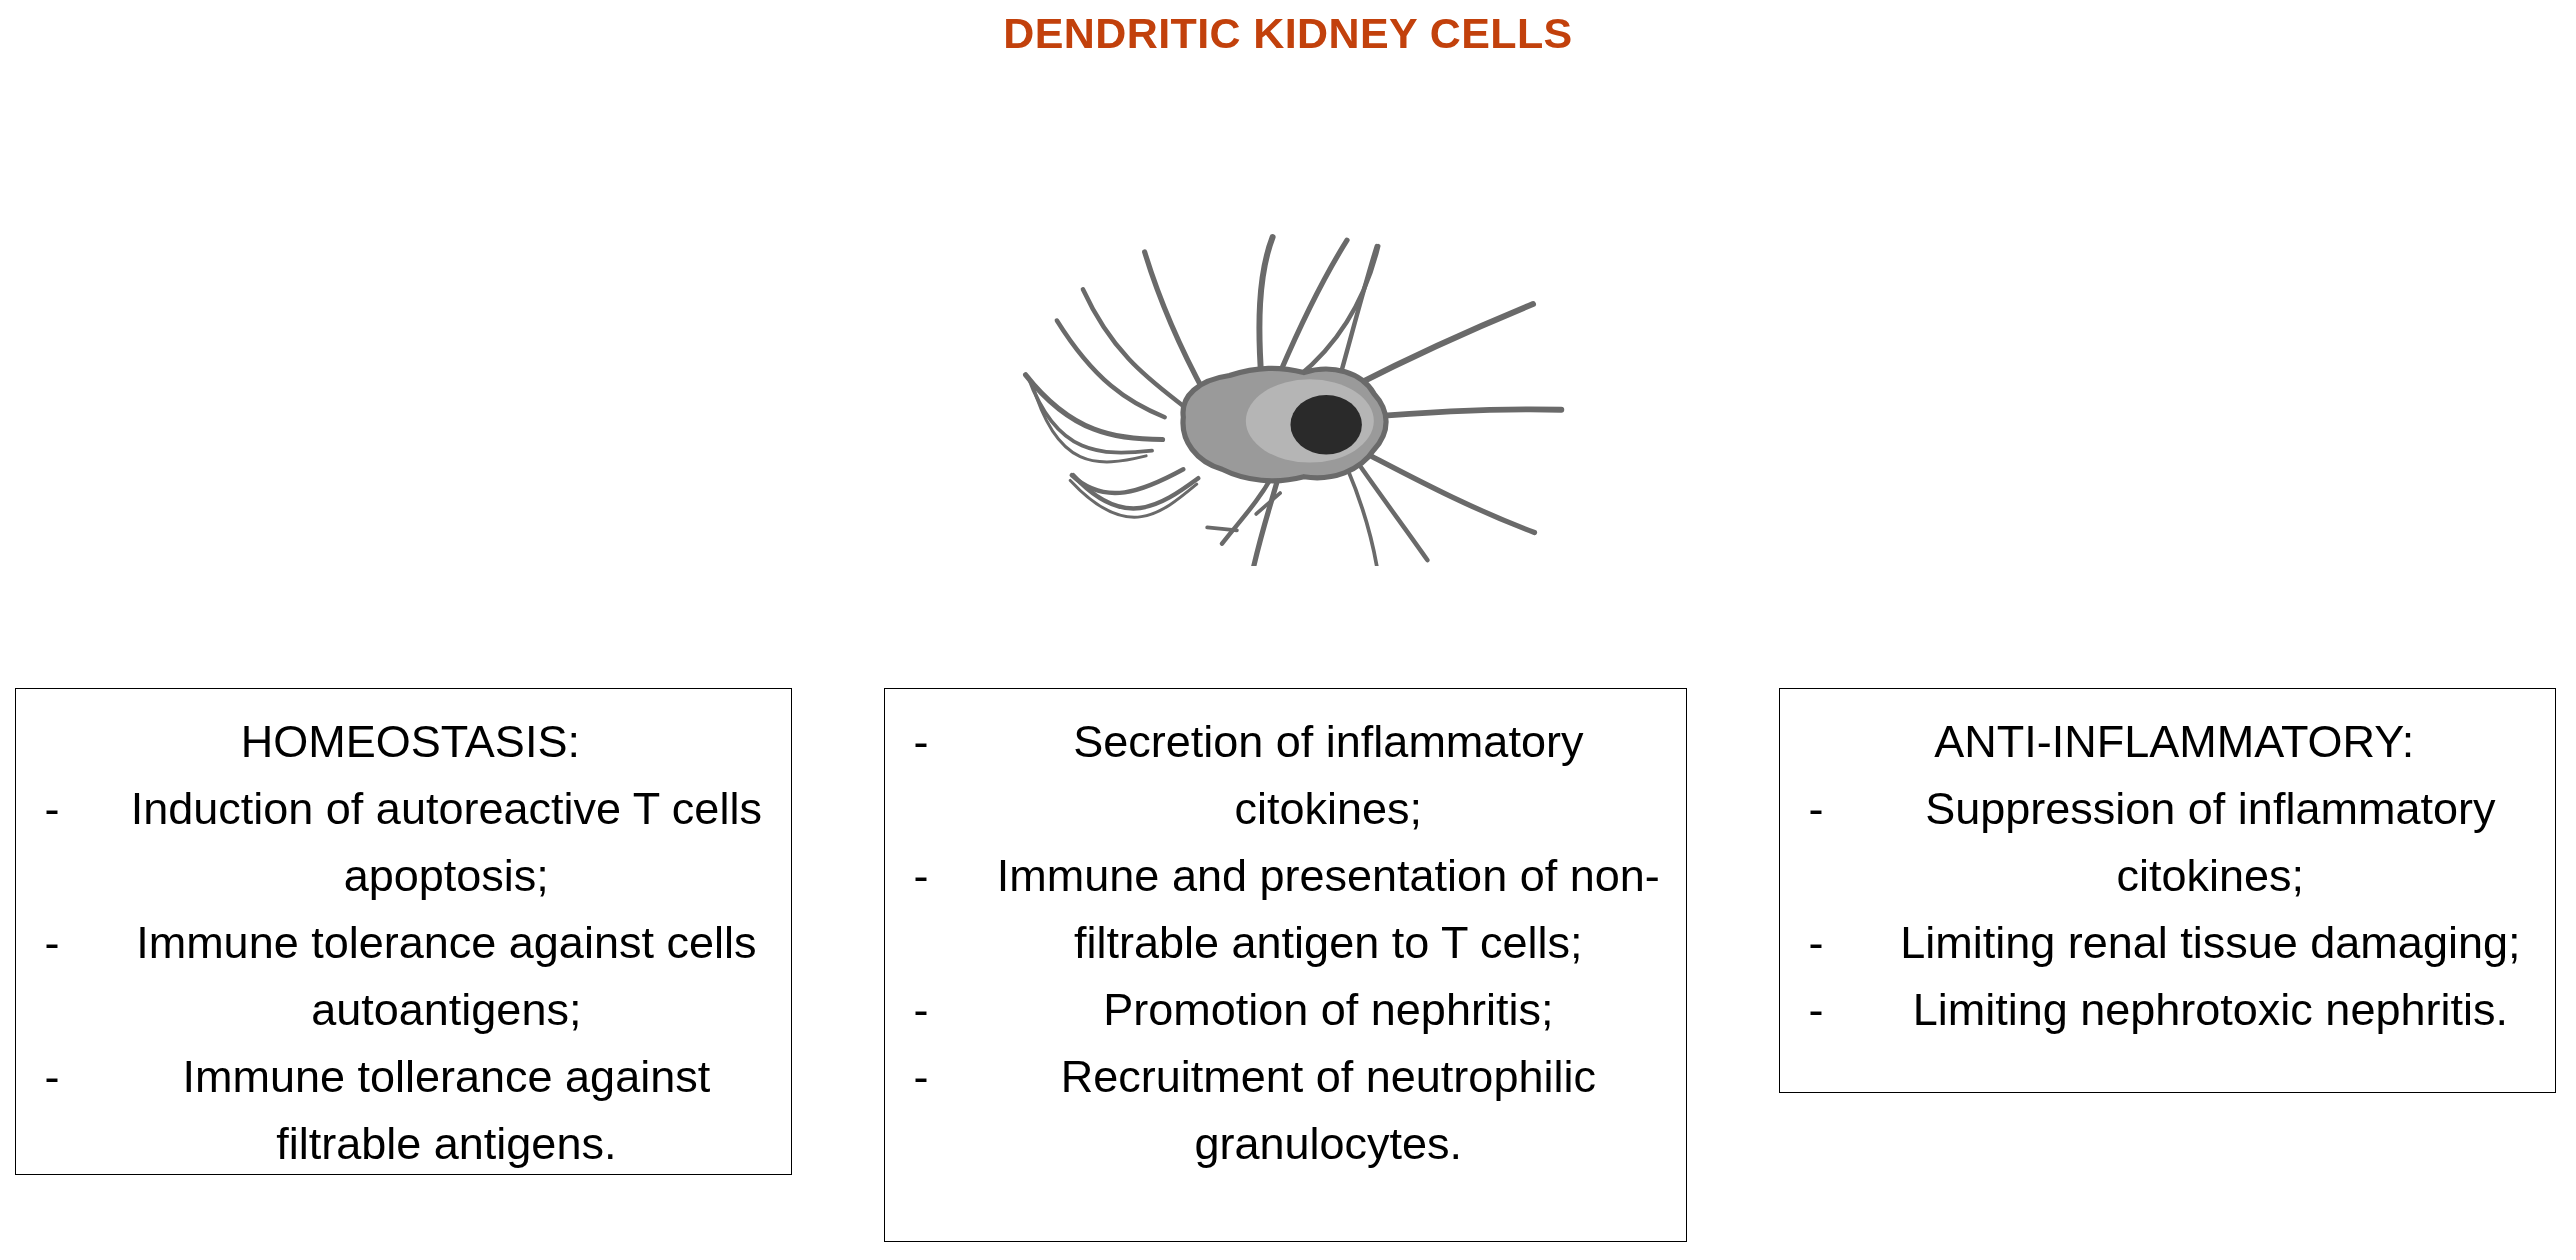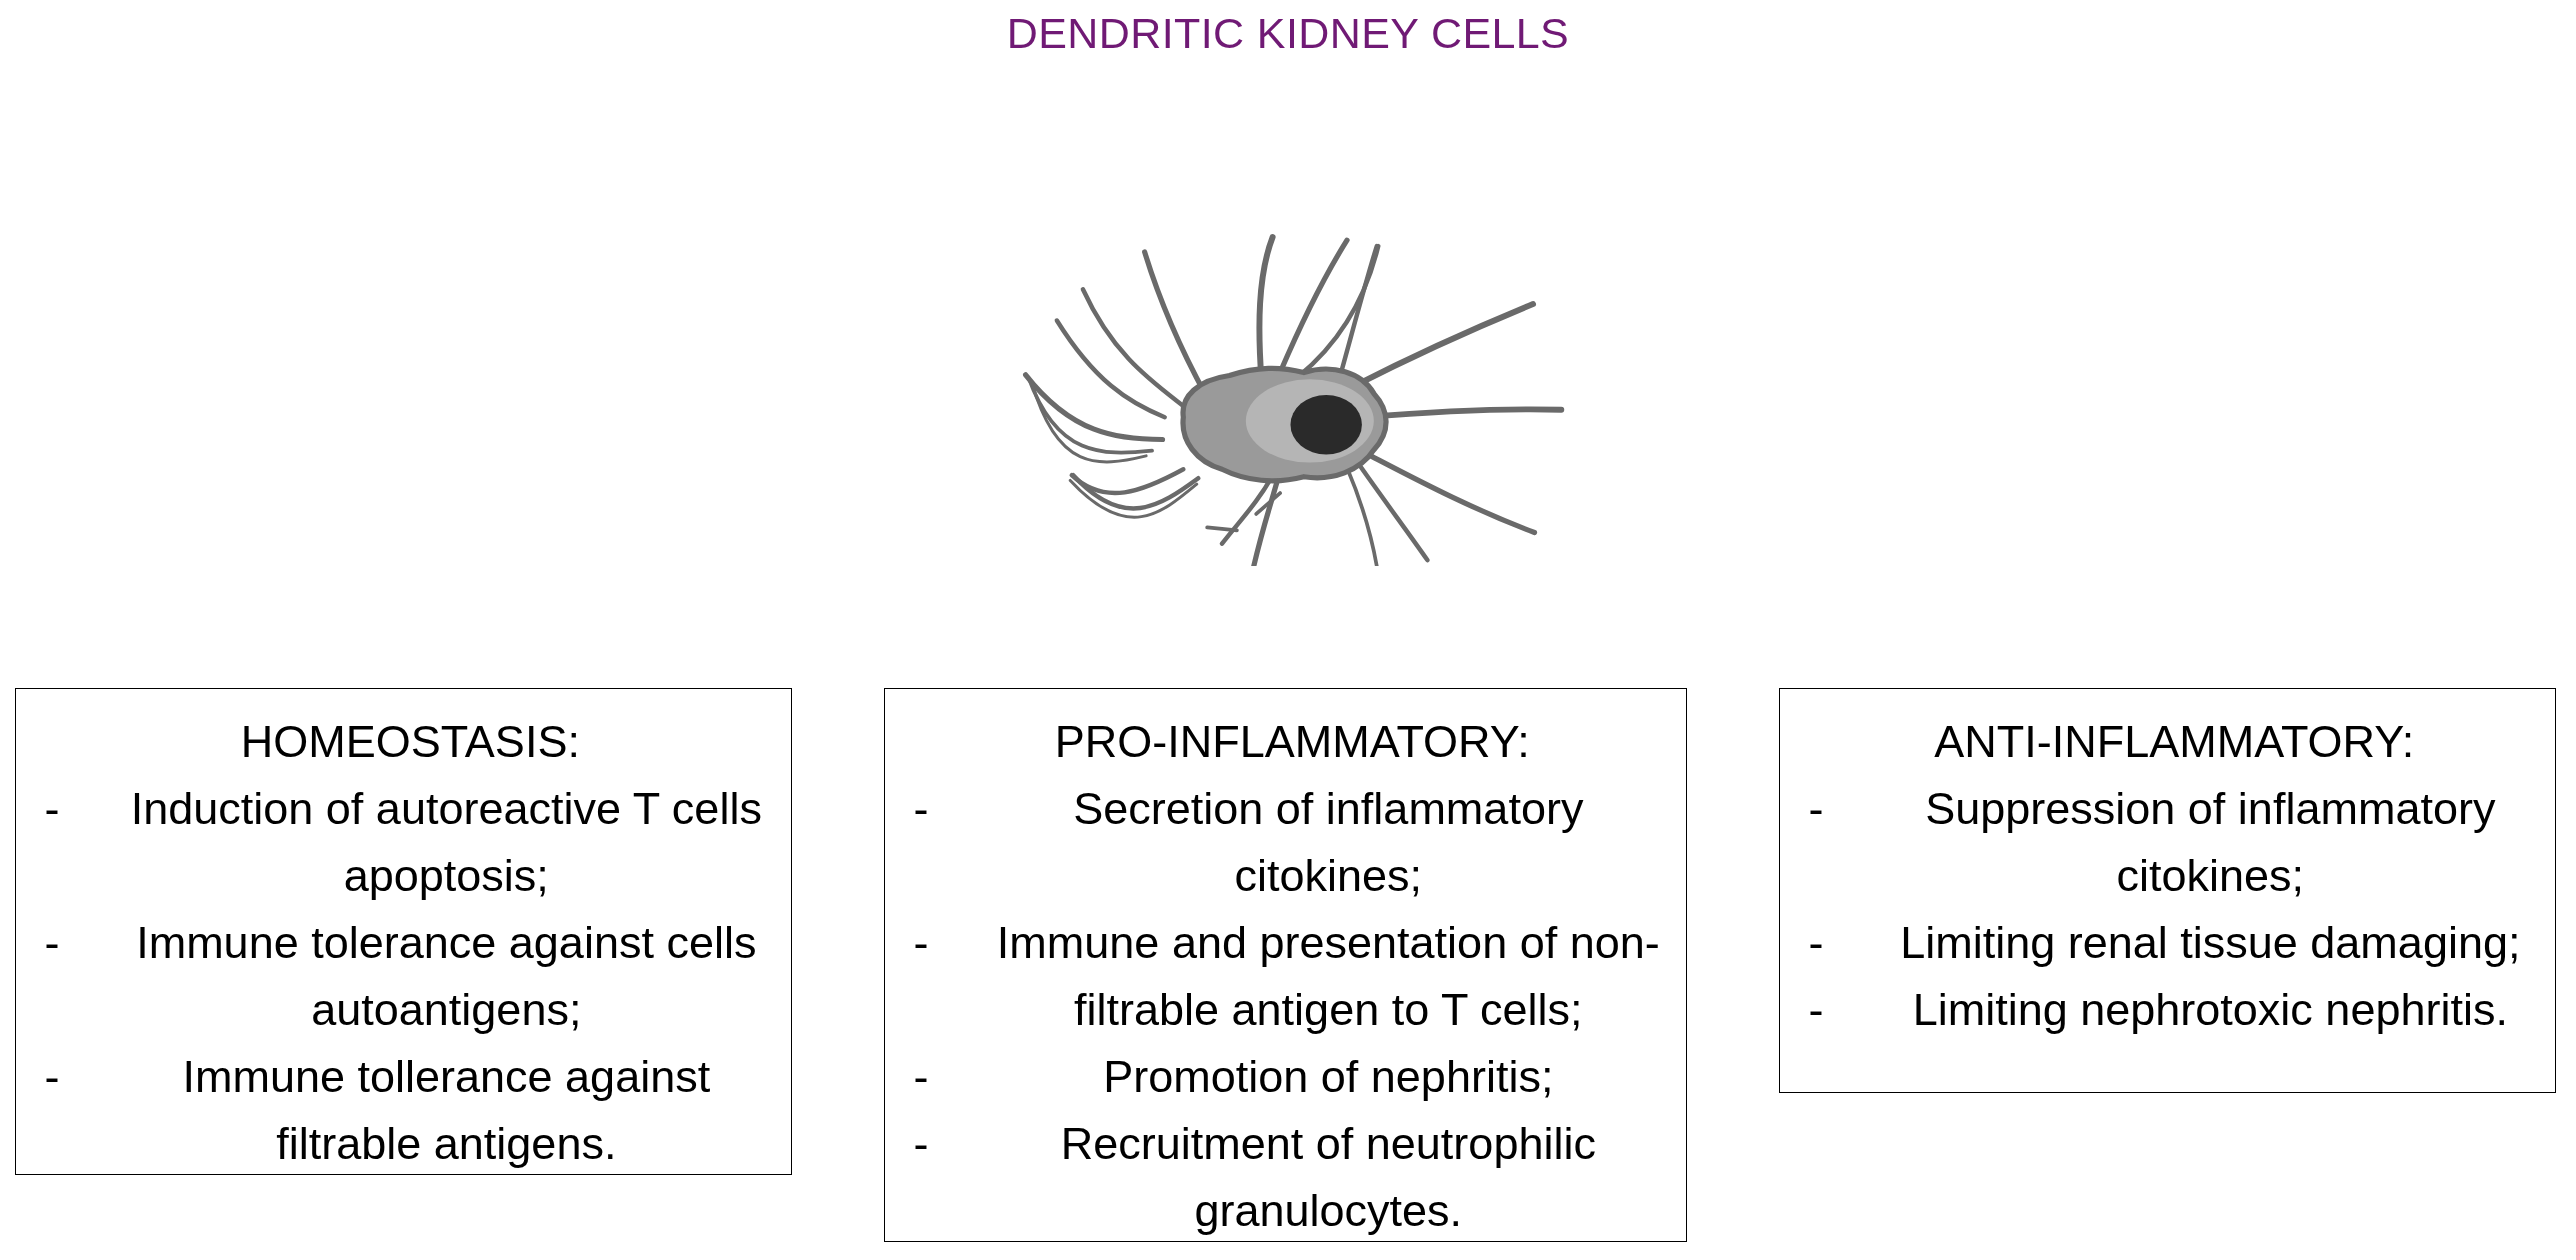--- a/index.html
+++ b/index.html
@@ -20,22 +20,22 @@
   
   #diagram-title {
     position: absolute;
     left: 0;
     top: 6px;
     width: 2576px;
     text-align: center;
     font-size: 43px;
     line-height: 54px;
     letter-spacing: 0.4px;
-    font-weight: 400;
-    color: #701a75;
+    font-weight: 700;
+    color: #c2410c;
     white-space: nowrap;
   }
 
   
   #cell-figure {
     position: absolute;
     left: 960px;
     top: 194px;
     width: 655px;
     height: 372px;
@@ -165,21 +165,20 @@
       <li class="bullet-item">
         <span class="bullet-marker">-</span>
         <span class="bullet-text">Immune tollerance against filtrable antigens.</span>
       </li>
     </ul>
   </div>
 </div>
 
 <div class="info-box" id="box-pro-inflam">
   <div class="box-inner">
-    <div class="box-heading">PRO-INFLAMMATORY:</div>
     <ul class="bullet-list">
       <li class="bullet-item">
         <span class="bullet-marker">-</span>
         <span class="bullet-text">Secretion of inflammatory citokines;</span>
       </li>
       <li class="bullet-item">
         <span class="bullet-marker">-</span>
         <span class="bullet-text">Immune and presentation of non-filtrable antigen to T cells;</span>
       </li>
       <li class="bullet-item">

